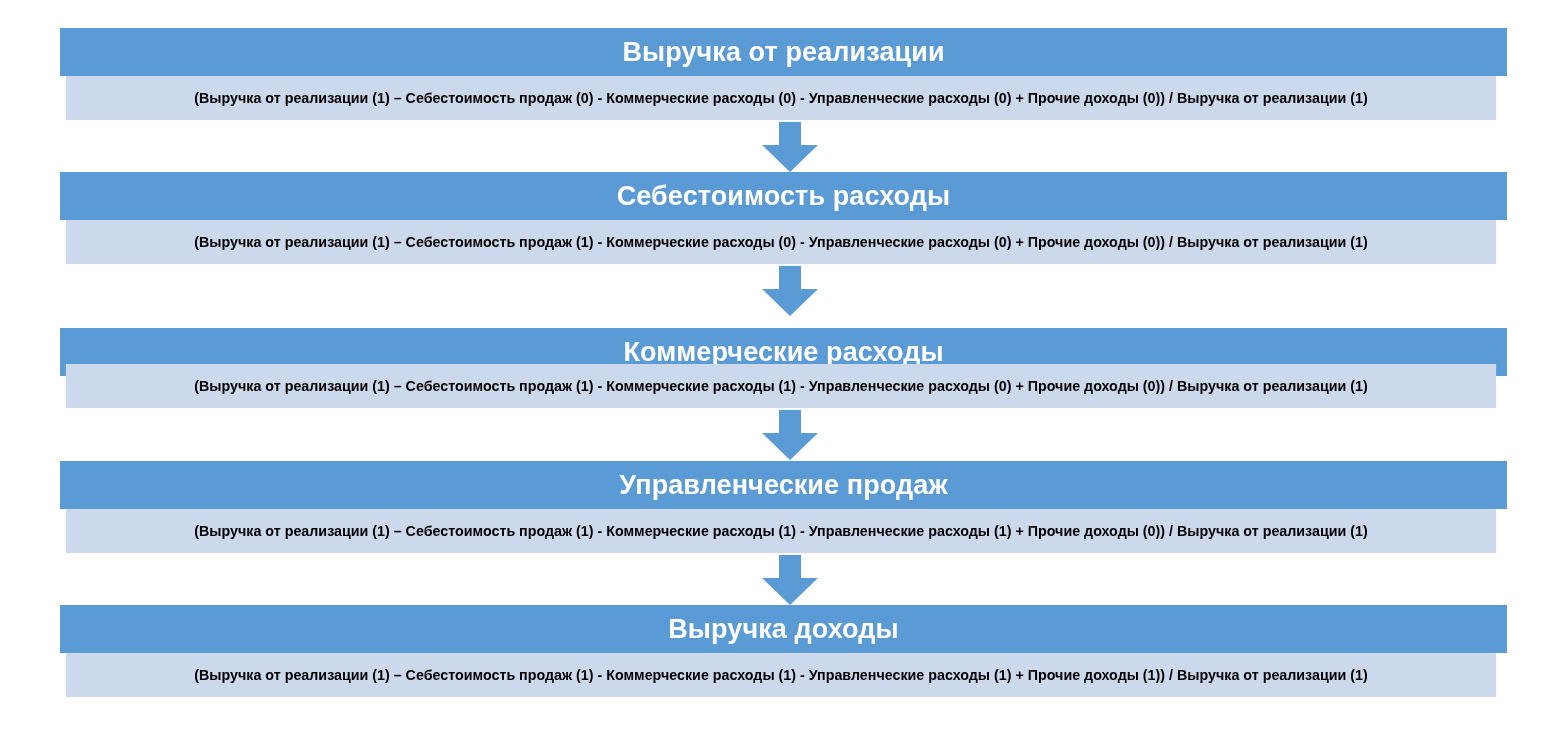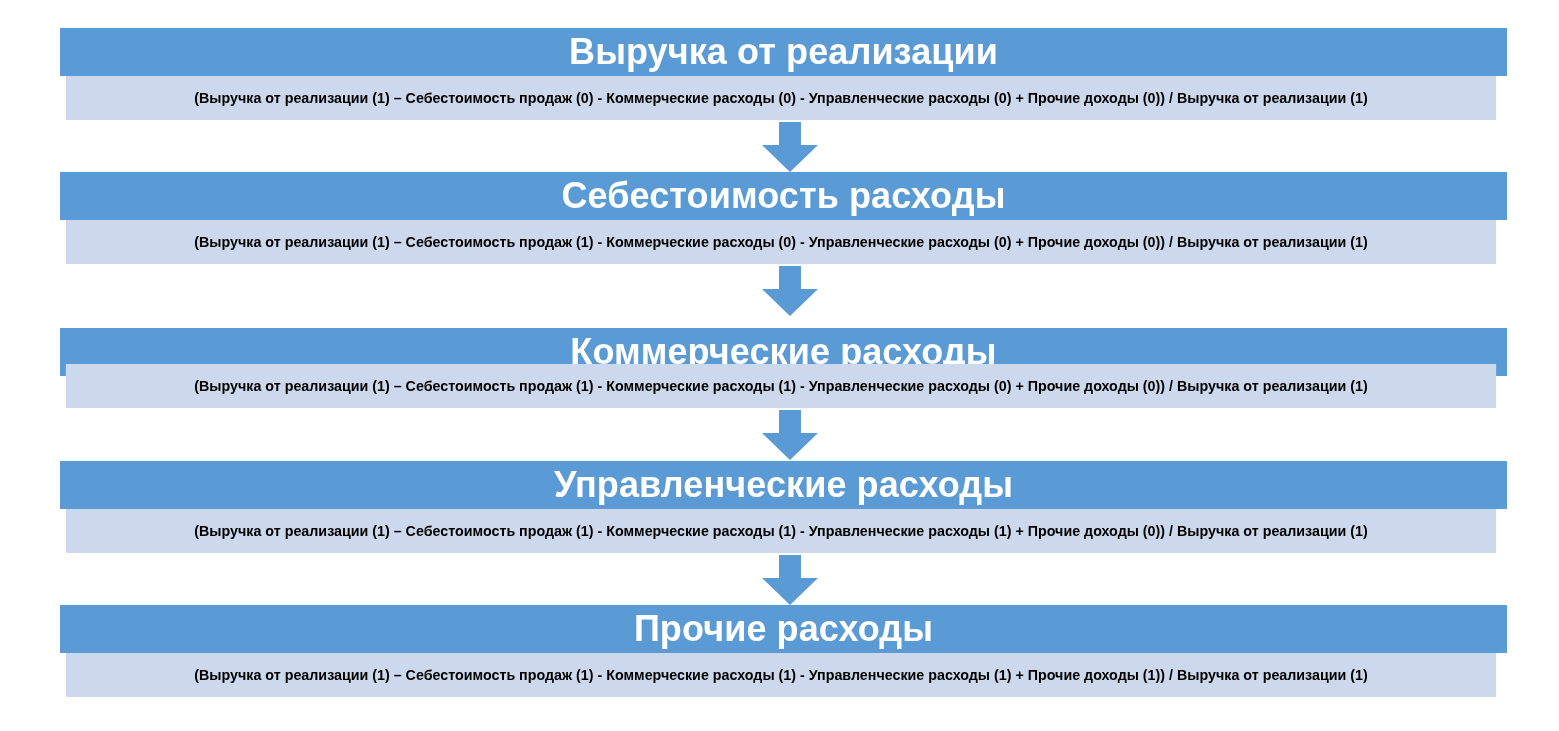--- a/index.html
+++ b/index.html
@@ -26,21 +26,21 @@
     width: 1559px;
   }
 
   .stage-header {
     position: absolute;
     left: 60px;
     width: 1447px;
     height: 48px;
     background: #5B9BD5;
     color: #FFFFFF;
-    font-size: 36px;
+    font-size: 27px;
     font-weight: bold;
     text-align: center;
     line-height: 48px;
     letter-spacing: 0.1px;
     white-space: nowrap;
     overflow: hidden;
   }
 
   .stage-formula {
     position: absolute;
@@ -103,28 +103,28 @@
     <div class="stage-formula" style="top:48px;">(Выручка от реализации (1) – Себестоимость продаж (1) - Коммерческие расходы (1) - Управленческие расходы (0) + Прочие доходы (0)) / Выручка от реализации (1)</div>
   </div>
 
   <div class="arrow" style="left:762px; top:410px;">
     <svg viewBox="0 0 56 50" xmlns="http://www.w3.org/2000/svg">
       <polygon points="17,0 39,0 39,23 56,23 28,50 0,23 17,23" fill="#5B9BD5"></polygon>
     </svg>
   </div>
 
   <div class="stage" style="top:461px;">
-    <div class="stage-header" style="top:0;">Управленческие расходы</div>
+    <div class="stage-header" style="top:0;">Управленческие продаж</div>
     <div class="stage-formula" style="top:48px;">(Выручка от реализации (1) – Себестоимость продаж (1) - Коммерческие расходы (1) - Управленческие расходы (1) + Прочие доходы (0)) / Выручка от реализации (1)</div>
   </div>
 
   <div class="arrow" style="left:762px; top:555px;">
     <svg viewBox="0 0 56 50" xmlns="http://www.w3.org/2000/svg">
       <polygon points="17,0 39,0 39,23 56,23 28,50 0,23 17,23" fill="#5B9BD5"></polygon>
     </svg>
   </div>
 
   <div class="stage" style="top:605px;">
-    <div class="stage-header" style="top:0;">Прочие расходы</div>
+    <div class="stage-header" style="top:0;">Выручка доходы</div>
     <div class="stage-formula" style="top:48px;">(Выручка от реализации (1) – Себестоимость продаж (1) - Коммерческие расходы (1) - Управленческие расходы (1) + Прочие доходы (1)) / Выручка от реализации (1)</div>
   </div>
 
 </div>
 
 </body></html>

